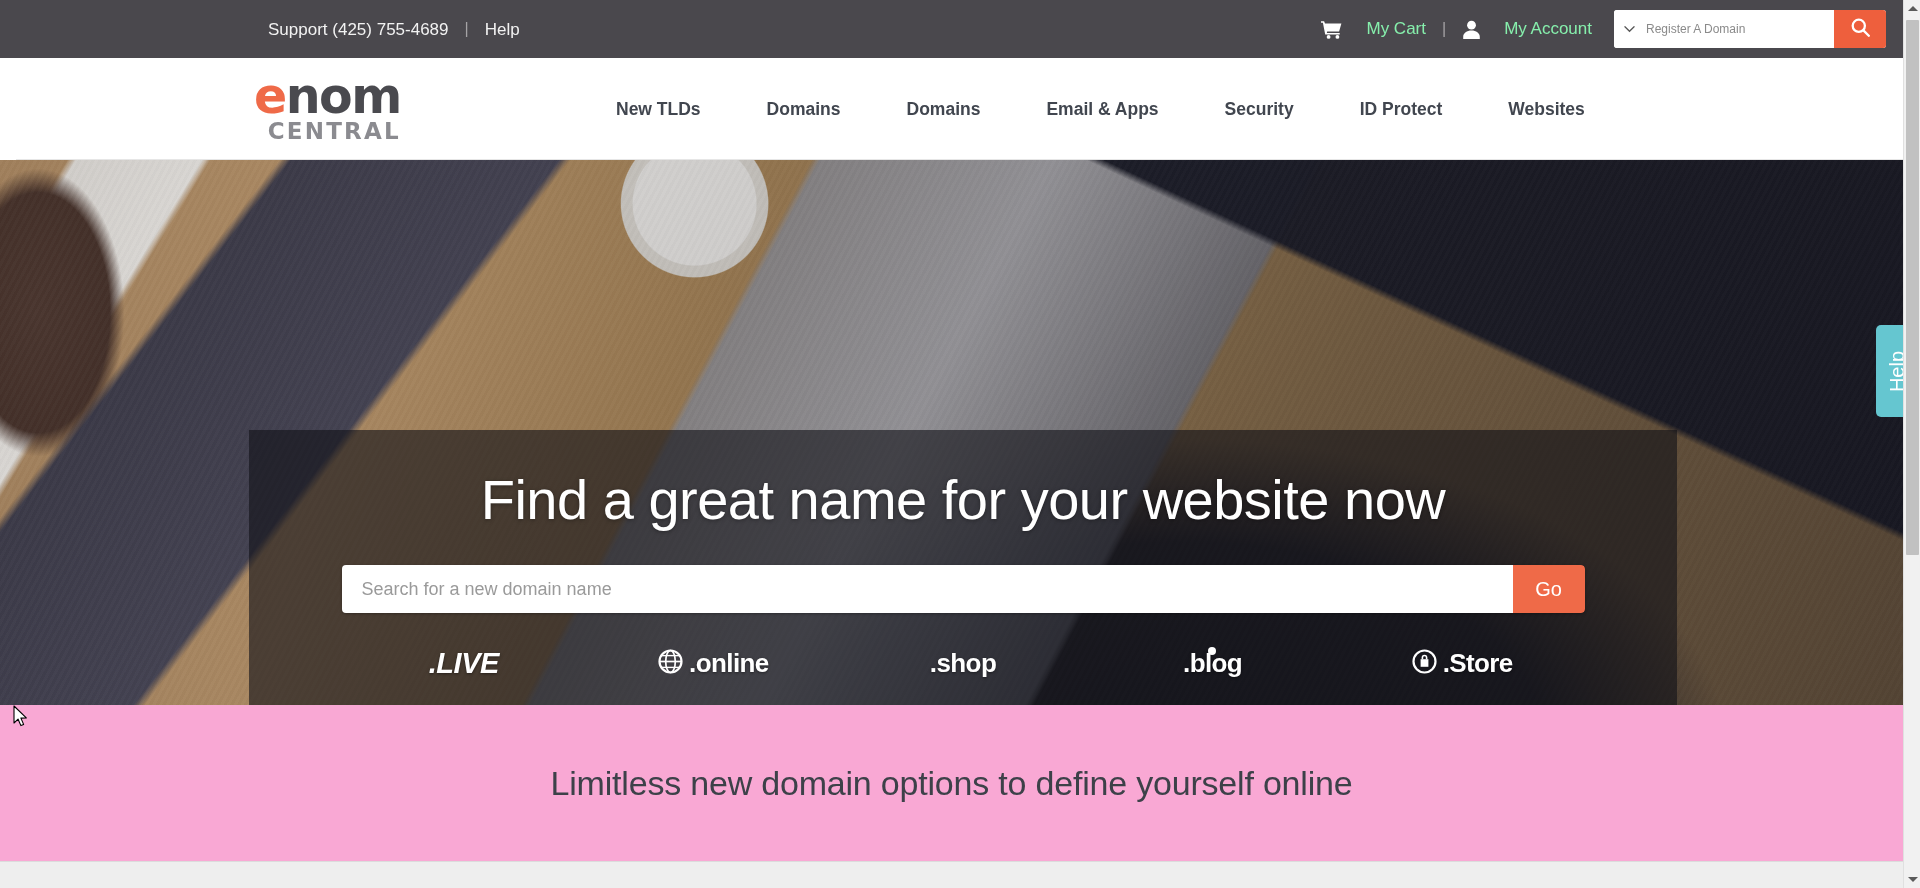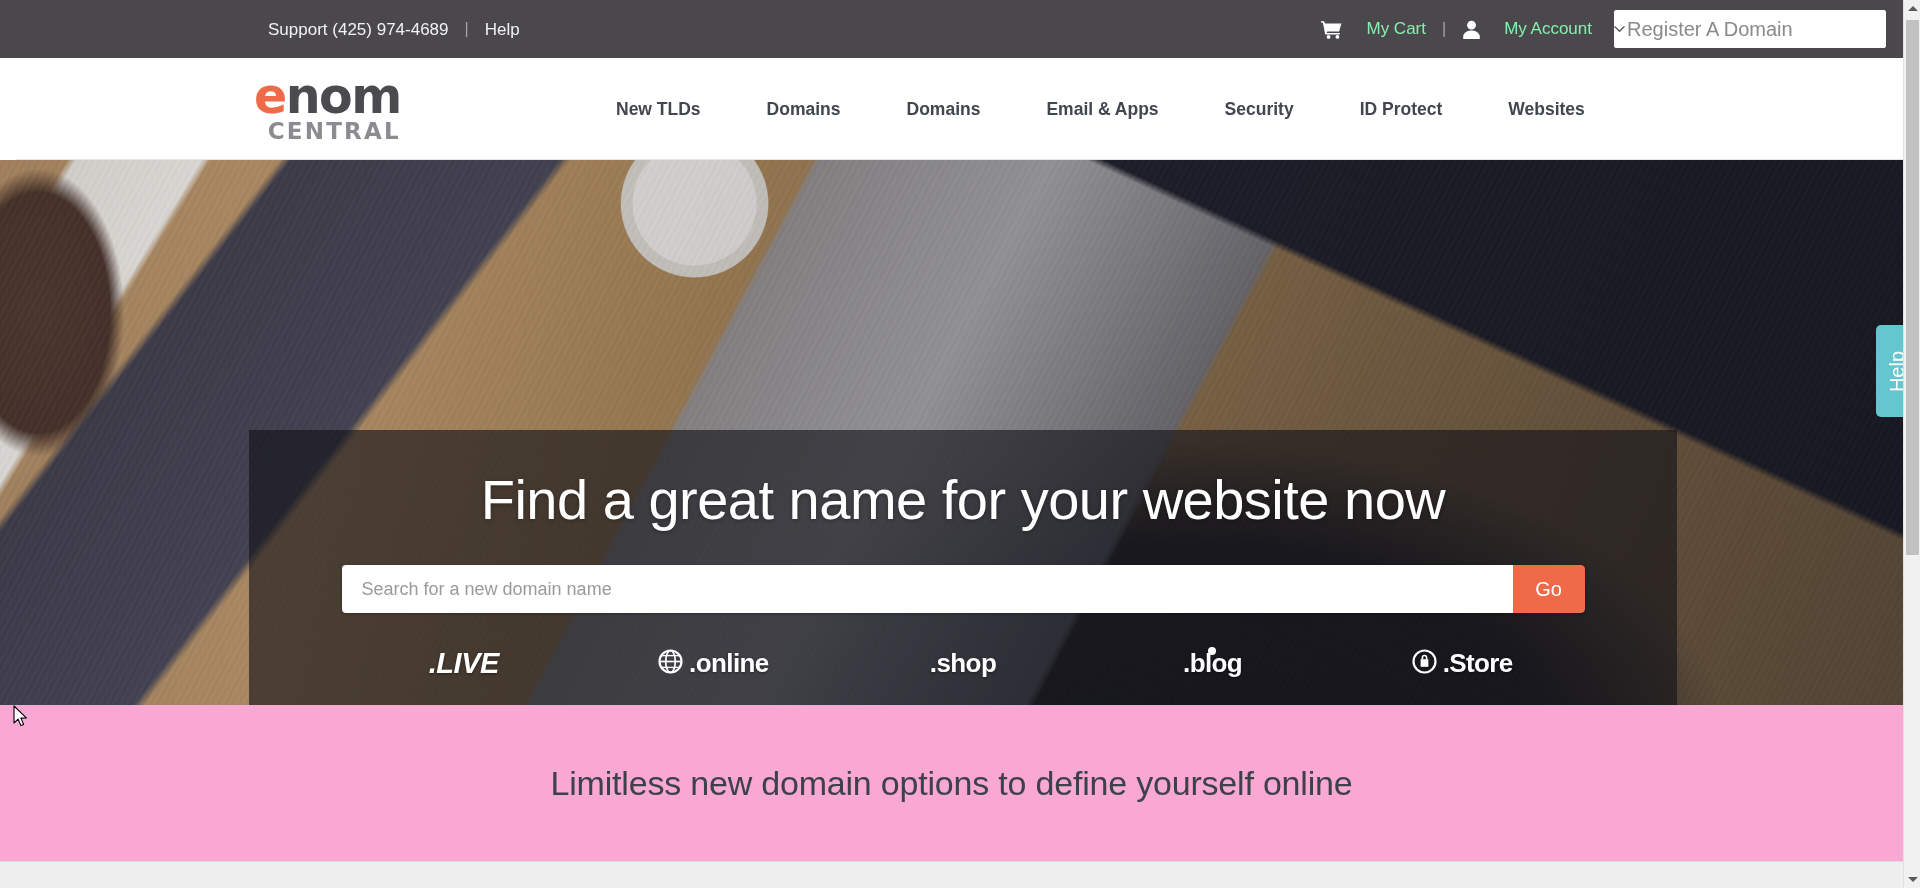--- a/index.html
+++ b/index.html
@@ -95,21 +95,21 @@
     align-items: center;
     justify-content: center;
     background: #ffffff;
     cursor: pointer;
   }
   .tb-search-input {
     flex: 1;
     border: 0;
     outline: 0;
     background: #ffffff;
-    font-size: 20px;
+    font-size: 12px;
     color: #333;
     font-family: "Liberation Sans", sans-serif;
     padding: 0 2px;
   }
   .tb-search-input::placeholder { color: #8a8a8a; }
   .tb-search-btn {
     width: 52px;
     background: #ee5f3d;
     border: 0;
     display: flex;
@@ -408,21 +408,21 @@
 </head>
 <body>
 
 <div id="page">
 
   <div id="viewport">
 
     <div class="topbar">
 
       <div class="topbar-left">
-        <a class="topbar-link" href="#">Support (425) 974-4689</a>
+        <a class="topbar-link" href="#">Support (425) 755-4689</a>
         <span class="topbar-sep">|</span>
         <a class="topbar-link" href="#">Help</a>
       </div>
 
       <div class="topbar-right">
 
         <a class="tb-item" href="#">
           <span class="tb-icon">
             <svg width="22" height="19" viewBox="0 0 22 19" fill="#ffffff">
               <path d="M0 1.2h3.1l0.9 2.4h16.4l-2.3 7.9H6.2l-0.4 1.4h12.9v1.6H4.2L1.9 2.8H0z"></path>

